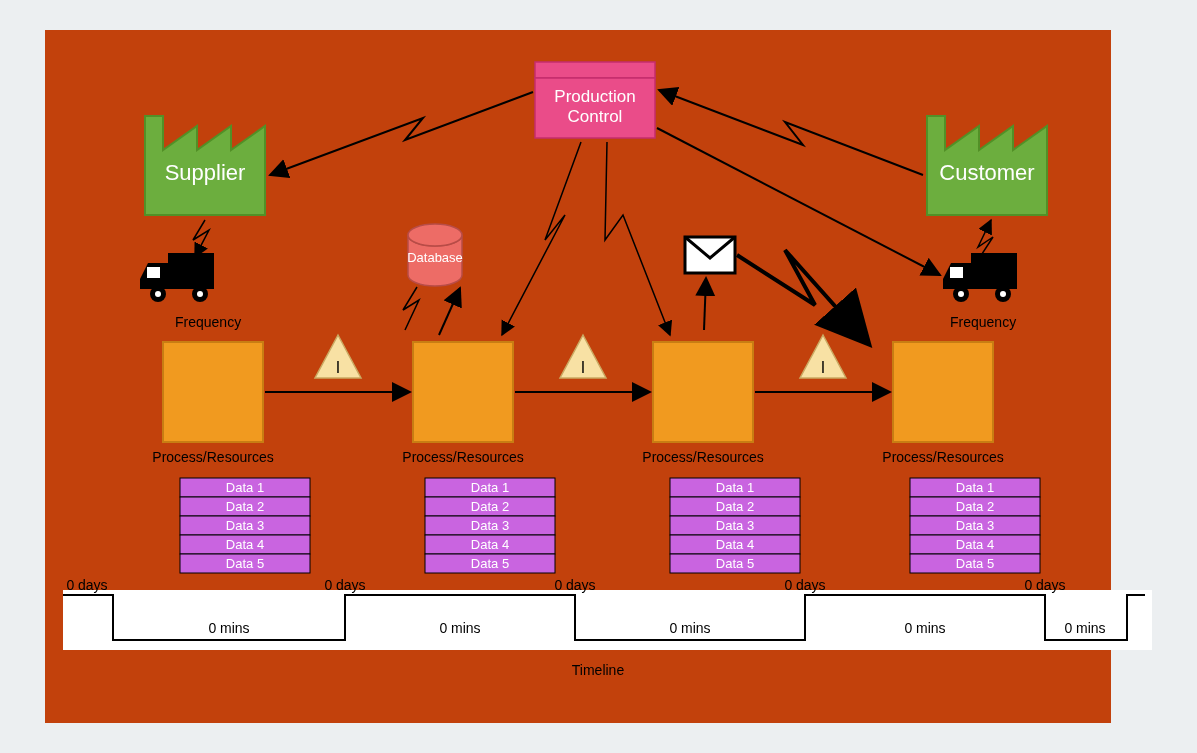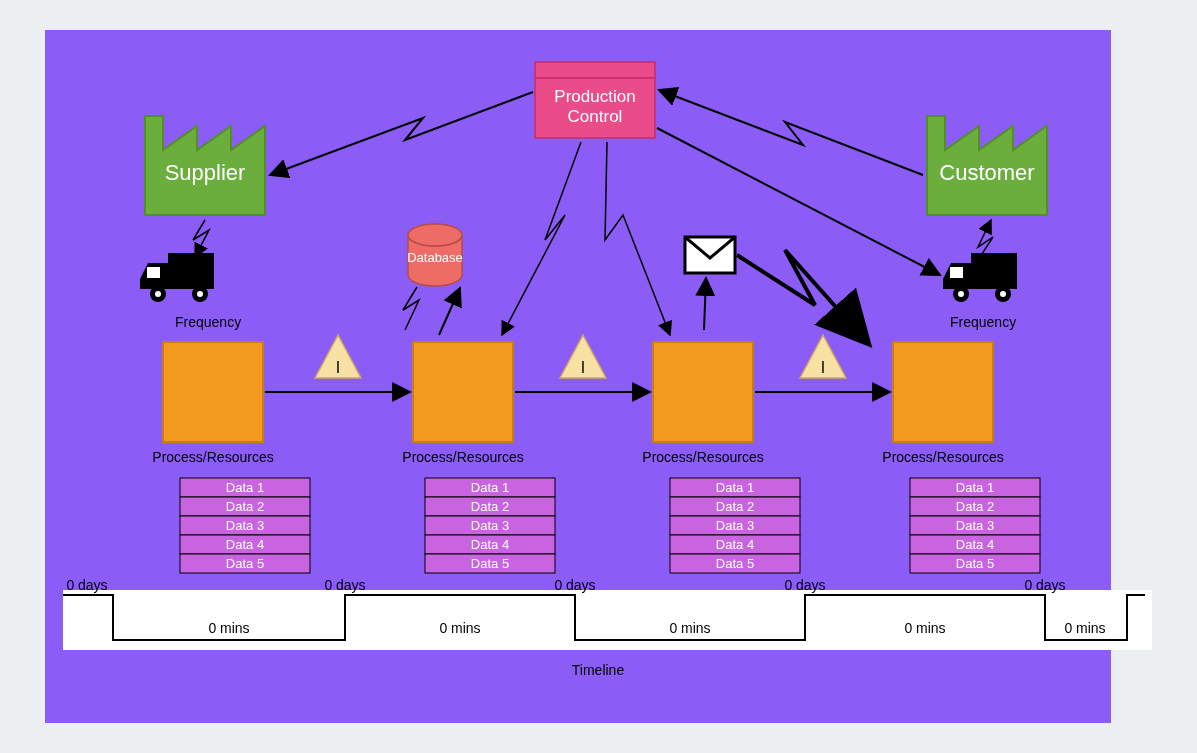--- a/index.html
+++ b/index.html
@@ -1,16 +1,16 @@
 <!DOCTYPE html>
 <html><head>
 <meta charset="utf-8">
 <style>
   html,body{margin:0;padding:0;width:1197px;height:753px;background:#eceff1;font-family:"Segoe UI",Arial,sans-serif;}
-  .sheet{position:absolute;left:45px;top:30px;width:1066px;height:693px;background:#8b5cf6;}
+  .sheet{position:absolute;left:45px;top:30px;width:1066px;height:693px;background:#c2410c;}
   svg{position:absolute;left:0;top:0;}
   text{font-family:"Segoe UI",Arial,sans-serif;}
 </style>
 </head>
 <body>
 
 <div class="sheet">
 <svg width="1107" height="693" viewBox="0 0 1107 693">
 <defs>
   <marker id="ah" markerWidth="12" markerHeight="12" refX="9" refY="5" orient="auto">

